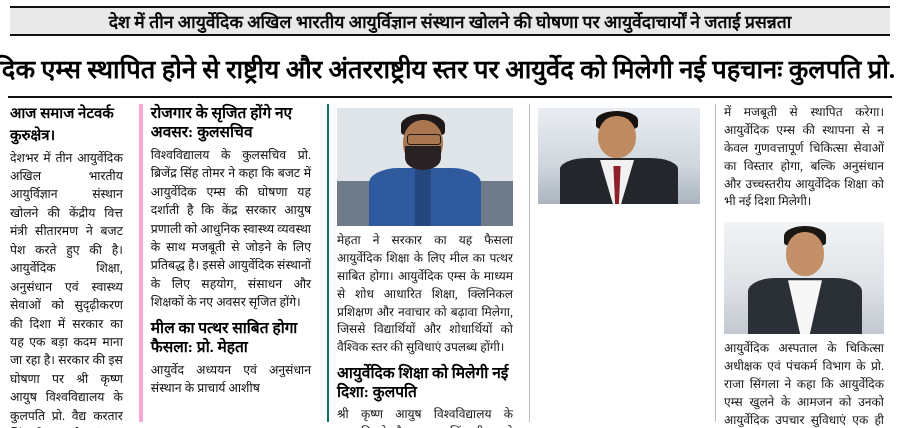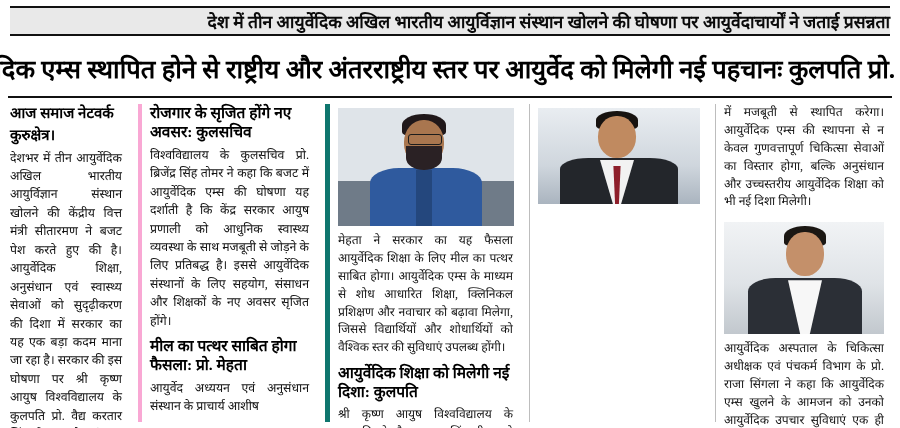--- a/index.html
+++ b/index.html
@@ -24,21 +24,21 @@
     position: absolute;
     left: 10px;
     top: 6px;
     width: 880px;
     height: 30px;
     background: #e9e9e9;
     border-top: 2px solid #111;
     border-bottom: 2px solid #111;
     display: flex;
     align-items: center;
-    justify-content: flex-end;
+    justify-content: center;
     box-sizing: border-box;
   }
   .kicker-text {
     font-family: "Liberation Serif", serif;
     font-weight: bold;
     font-size: 17.5px;
     color: #0a0a0a;
     letter-spacing: 0px;
     white-space: nowrap;
   }
@@ -80,21 +80,21 @@
     display: flex;
     gap: 8px;
   }
   .col {
     position: relative;
     box-sizing: border-box;
     padding: 0 8px;
   }
   .col.c1 { width: 134px; padding-left: 2px; }
   .col.c2 { width: 196px; border-left: 4px solid #f9a8d4; }
-  .col.c3 { width: 196px; border-left: 5px solid #0f766e; }
+  .col.c3 { width: 196px; border-left: 2px solid #0f766e; }
   .col.c4 { width: 178px; border-left: 1px solid #bdbdbd; }
   .col.c5 { width: 180px; border-left: 1px solid #bdbdbd; }
 
   .subhead {
     font-family: "Liberation Serif", serif;
     font-weight: bold;
     color: #000;
     line-height: 1.22;
     margin-bottom: 4px;
   }

